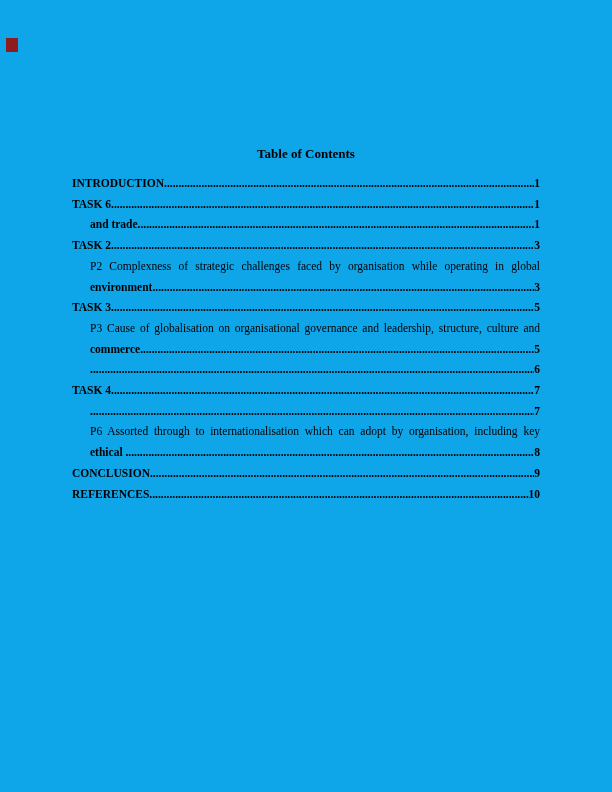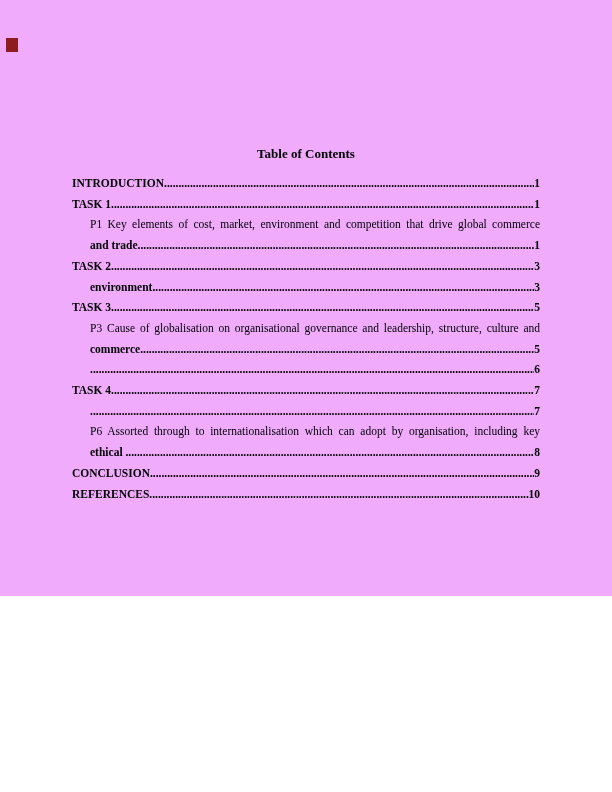--- a/index.html
+++ b/index.html
@@ -3,22 +3,22 @@
 <meta charset="utf-8">
 <style>
   html, body {
     margin: 0;
     padding: 0;
     background: #ffffff;
   }
   .page {
     position: relative;
     width: 612px;
-    height: 596px;
-    background: #f0abfc;
+    height: 792px;
+    background: #0ea5e9;
     overflow: hidden;
     font-family: "Liberation Serif", "DejaVu Serif", serif;
     color: #000000;
   }
   .corner-mark {
     position: absolute;
     left: 6px;
     top: 38px;
     width: 12px;
     height: 14px;
@@ -83,44 +83,44 @@
       <div class="toc-entry">
         <div class="row">
           <span class="label">INTRODUCTION</span>
           <span class="dots">............................................................................................................................................................................................................................................................................................................</span>
           <span class="pagenum">1</span>
         </div>
       </div>
 
       <div class="toc-entry">
         <div class="row">
-          <span class="label">TASK 1</span>
+          <span class="label">TASK 6</span>
           <span class="dots">............................................................................................................................................................................................................................................................................................................</span>
           <span class="pagenum">1</span>
         </div>
       </div>
 
       <div class="toc-entry indent">
-        <div class="line1">P1 Key elements of cost, market, environment and competition that drive global commerce</div>
         <div class="row">
           <span class="label">and trade</span>
           <span class="dots">............................................................................................................................................................................................................................................................................................................</span>
           <span class="pagenum">1</span>
         </div>
       </div>
 
       <div class="toc-entry">
         <div class="row">
           <span class="label">TASK 2</span>
           <span class="dots">............................................................................................................................................................................................................................................................................................................</span>
           <span class="pagenum">3</span>
         </div>
       </div>
 
       <div class="toc-entry indent">
+        <div class="line1">P2 Complexness of strategic challenges faced by organisation while operating in global</div>
         <div class="row">
           <span class="label">environment</span>
           <span class="dots">............................................................................................................................................................................................................................................................................................................</span>
           <span class="pagenum">3</span>
         </div>
       </div>
 
       <div class="toc-entry">
         <div class="row">
           <span class="label">TASK 3</span>

